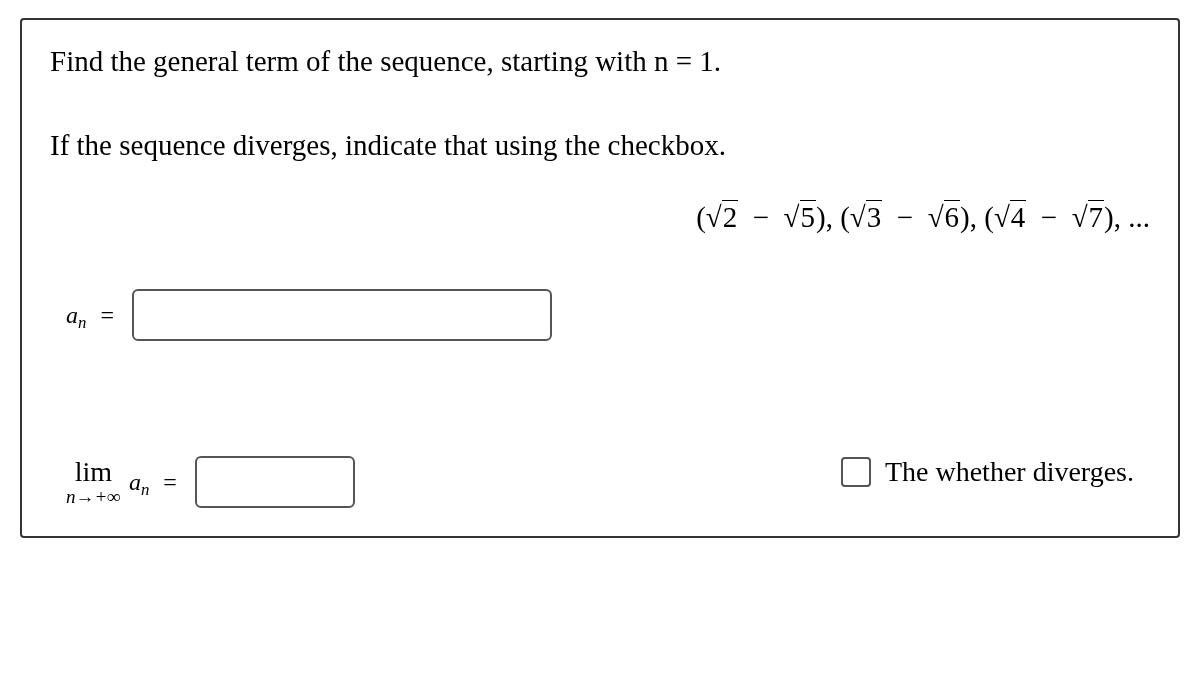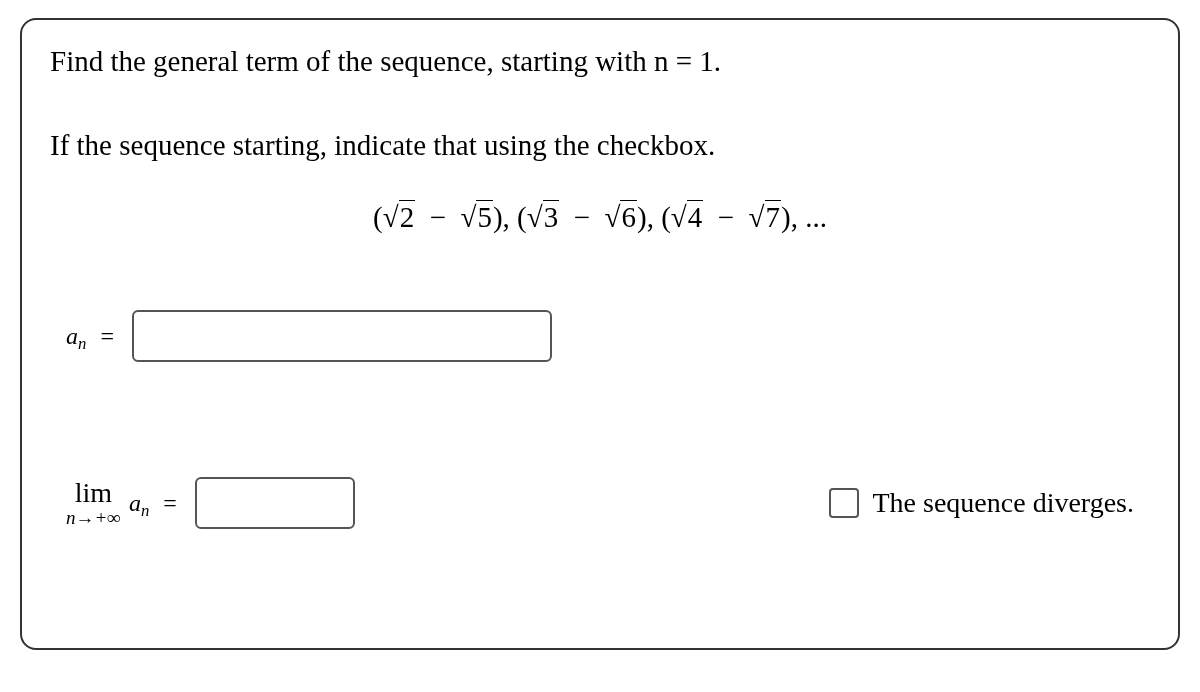--- a/index.html
+++ b/index.html
@@ -9,35 +9,35 @@
     }
     body {
       font-family: "Times New Roman", Georgia, serif;
       background: #ffffff;
       width: 1200px;
       height: 692px;
       padding: 18px 20px;
     }
     .problem-box {
       border: 2px solid #333;
-      border-radius: 16px;
+      border-radius: 4px;
       padding: 20px 28px 30px 28px;
-      height: 632px;
+      height: 520px;
       position: relative;
     }
     .instructions {
       font-size: 29px;
       line-height: 1.45;
       color: #000;
       margin-bottom: 34px;
     }
     .sequence-display {
-      text-align: center;
+      text-align: right;
       font-size: 29px;
-      margin-bottom: 76px;
+      margin-bottom: 55px;
       margin-top: 8px;
     }
     .sqrt {
       display: inline-block;
       position: relative;
     }
     .sqrt::before {
       content: "√";
       font-size: 1em;
     }
@@ -81,21 +81,21 @@
       width: 160px;
       height: 52px;
       font-size: 22px;
       padding: 4px 8px;
       border: 2px solid #555;
       border-radius: 6px;
       background: #fff;
     }
     .limit-row {
       display: flex;
-      align-items: center;
+      align-items: flex-start;
       justify-content: space-between;
       margin-left: 16px;
       margin-right: 16px;
     }
     .limit-left {
       display: flex;
       align-items: center;
     }
     .limit-expr {
       display: inline-block;
@@ -131,21 +131,21 @@
     }
   </style>
 </head>
 <body>
 
 <div class="problem-box">
 
   <div class="instructions">
     <span>Find the general term of the sequence, starting with n = 1.</span><br>
     <br>
-    <span>If the sequence starting, indicate that using the checkbox.</span>
+    <span>If the sequence diverges, indicate that using the checkbox.</span>
   </div>
 
   <div class="sequence-display">
     (<span class="sqrt"><span class="sqrt-content">2</span></span>
     &nbsp;−&nbsp;
     <span class="sqrt"><span class="sqrt-content">5</span></span>),
     (<span class="sqrt"><span class="sqrt-content">3</span></span>
     &nbsp;−&nbsp;
     <span class="sqrt"><span class="sqrt-content">6</span></span>),
     (<span class="sqrt"><span class="sqrt-content">4</span></span>
@@ -169,17 +169,17 @@
       </span>
       <span class="math-label">
         <span class="italic-var">a</span><span class="sub">n</span>
         <span class="equals">=</span>
       </span>
       <input type="text" class="input-small" value="" style="">
     </div>
 
     <div class="diverge-group">
       <div class="checkbox"></div>
-      <span>The sequence diverges.</span>
+      <span>The whether diverges.</span>
     </div>
   </div>
 
 </div>
 
 </body></html>

